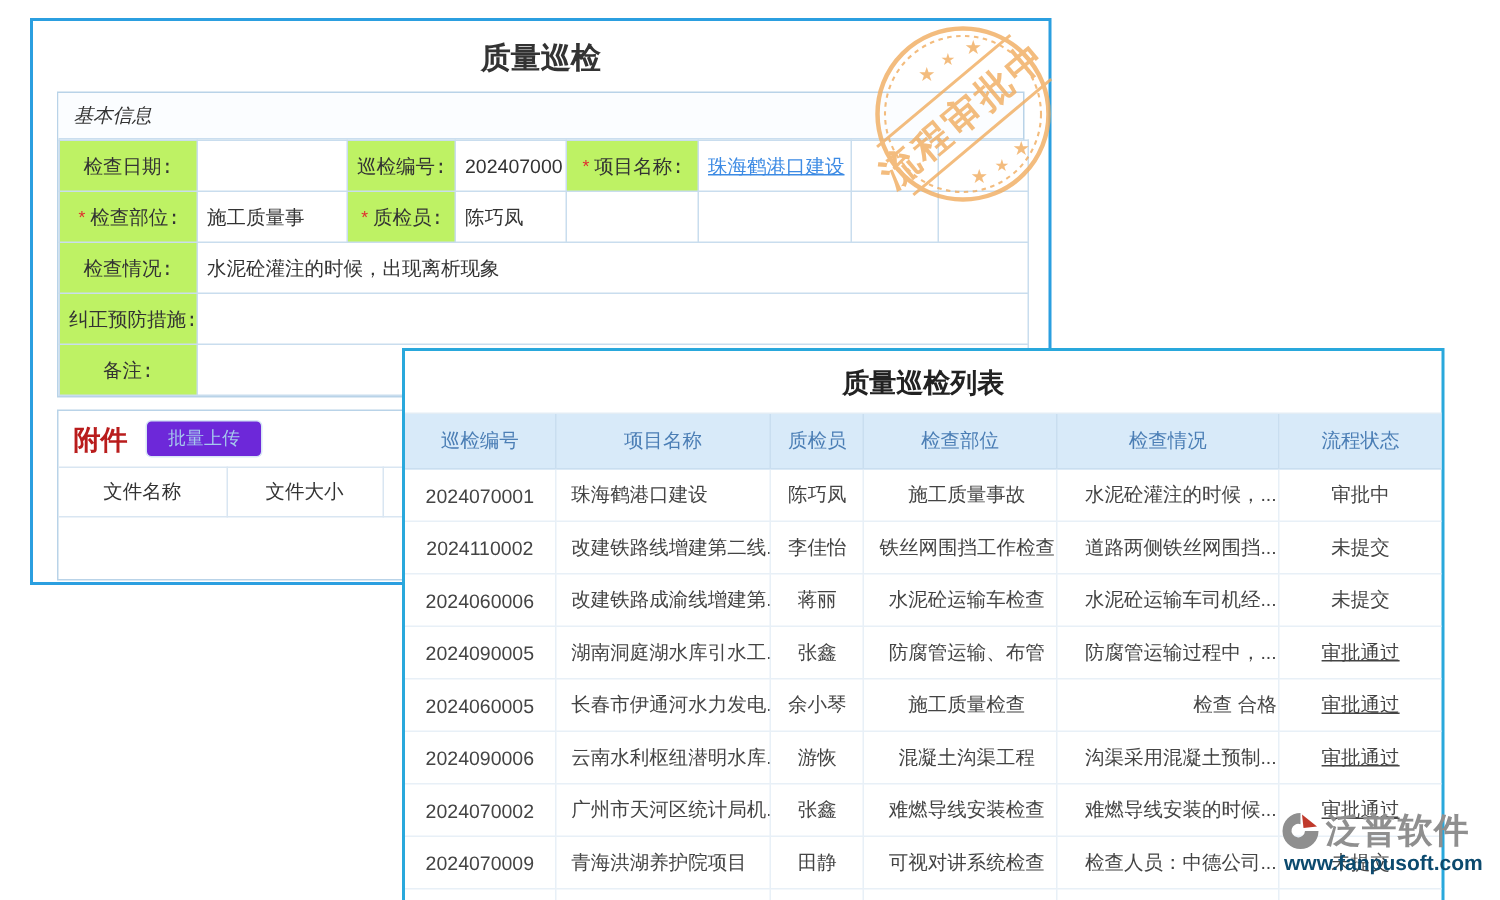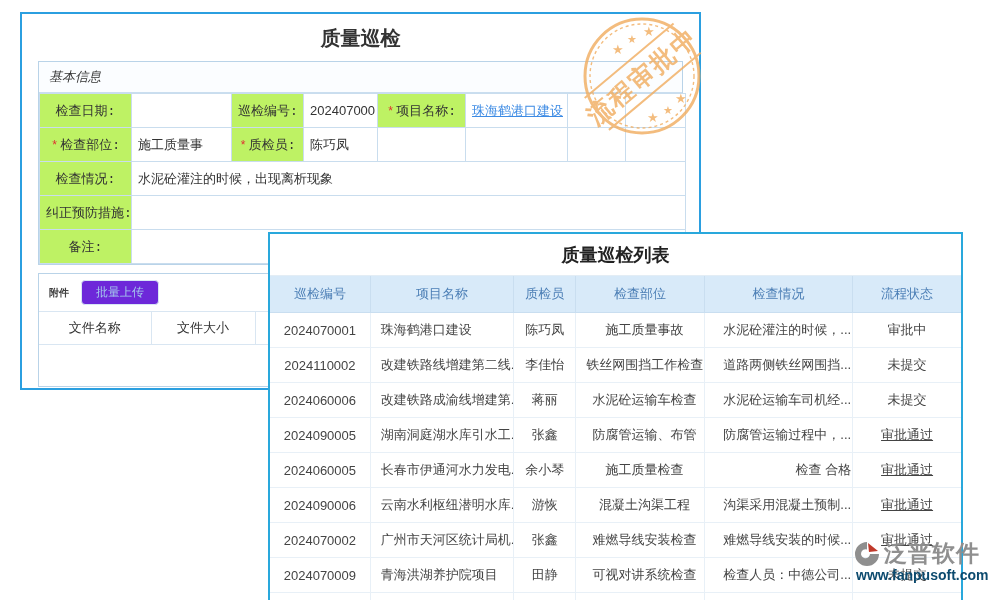--- a/index.html
+++ b/index.html
@@ -16,21 +16,21 @@
   .basic-box{margin:0 16px;border:1px solid #B9D3E8;}
   .section-bar{padding:6px 10px;font-size:13px;color:#333;background:#FBFDFF;border-bottom:1px solid #CADEEF;font-style:italic;}
   table.fields{width:100%;border-collapse:collapse;table-layout:fixed;}
   .fields td{border:1px solid #C9DDEE;height:33px;font-size:13px;color:#333;padding:0 6px;overflow:hidden;white-space:nowrap;}
   .fields td.lbl{background:#bef264;text-align:center;font-family:Liberation Mono, monospace;}
   .fields td.val{background:#fff;text-align:left;}
   .star{color:#E03030;margin-right:2px;font-size:12px;}
   .link{color:#3D8BE4;text-decoration:underline;cursor:pointer;}
   .attach-box{margin:8px 16px 0;border:1px solid #B9D3E8;height:114px;box-sizing:border-box;background:#fff;}
   .attach-bar{display:flex;align-items:center;gap:12px;padding:6px 10px;}
-  .attach-label{font-size:10px;color:#404040;font-weight:bold;}
+  .attach-label{font-size:18px;color:#b91c1c;font-weight:bold;}
   .attach-btn{background:#6d28d9;color:#A5C9EC;border:1px solid #D8E7F5;border-radius:4px;padding:3px 14px;font-size:12px;cursor:pointer;}
   table.attach{width:100%;border-collapse:collapse;table-layout:fixed;}
   .attach td{border-top:1px solid #D9E6F2;border-bottom:1px solid #D9E6F2;border-right:1px solid #D9E6F2;height:30px;font-size:13px;color:#333;text-align:center;}
   .attach td:last-child{border-right:none;}
   
   .stamp{position:absolute;left:572px;top:14px;z-index:2;opacity:0.82;pointer-events:none;}
   
   .list-panel{
     position:absolute;left:268px;top:232px;width:695px;height:375px;
     border:2px solid #29A8DC;background:#fff;box-sizing:border-box;z-index:3;

